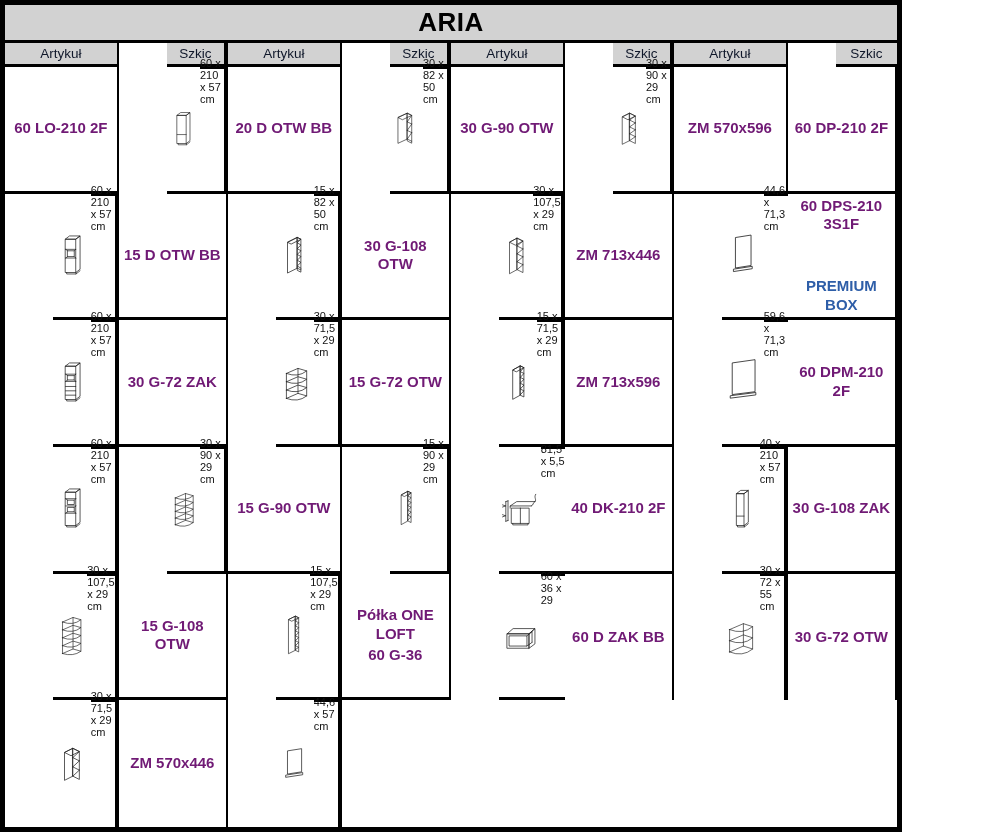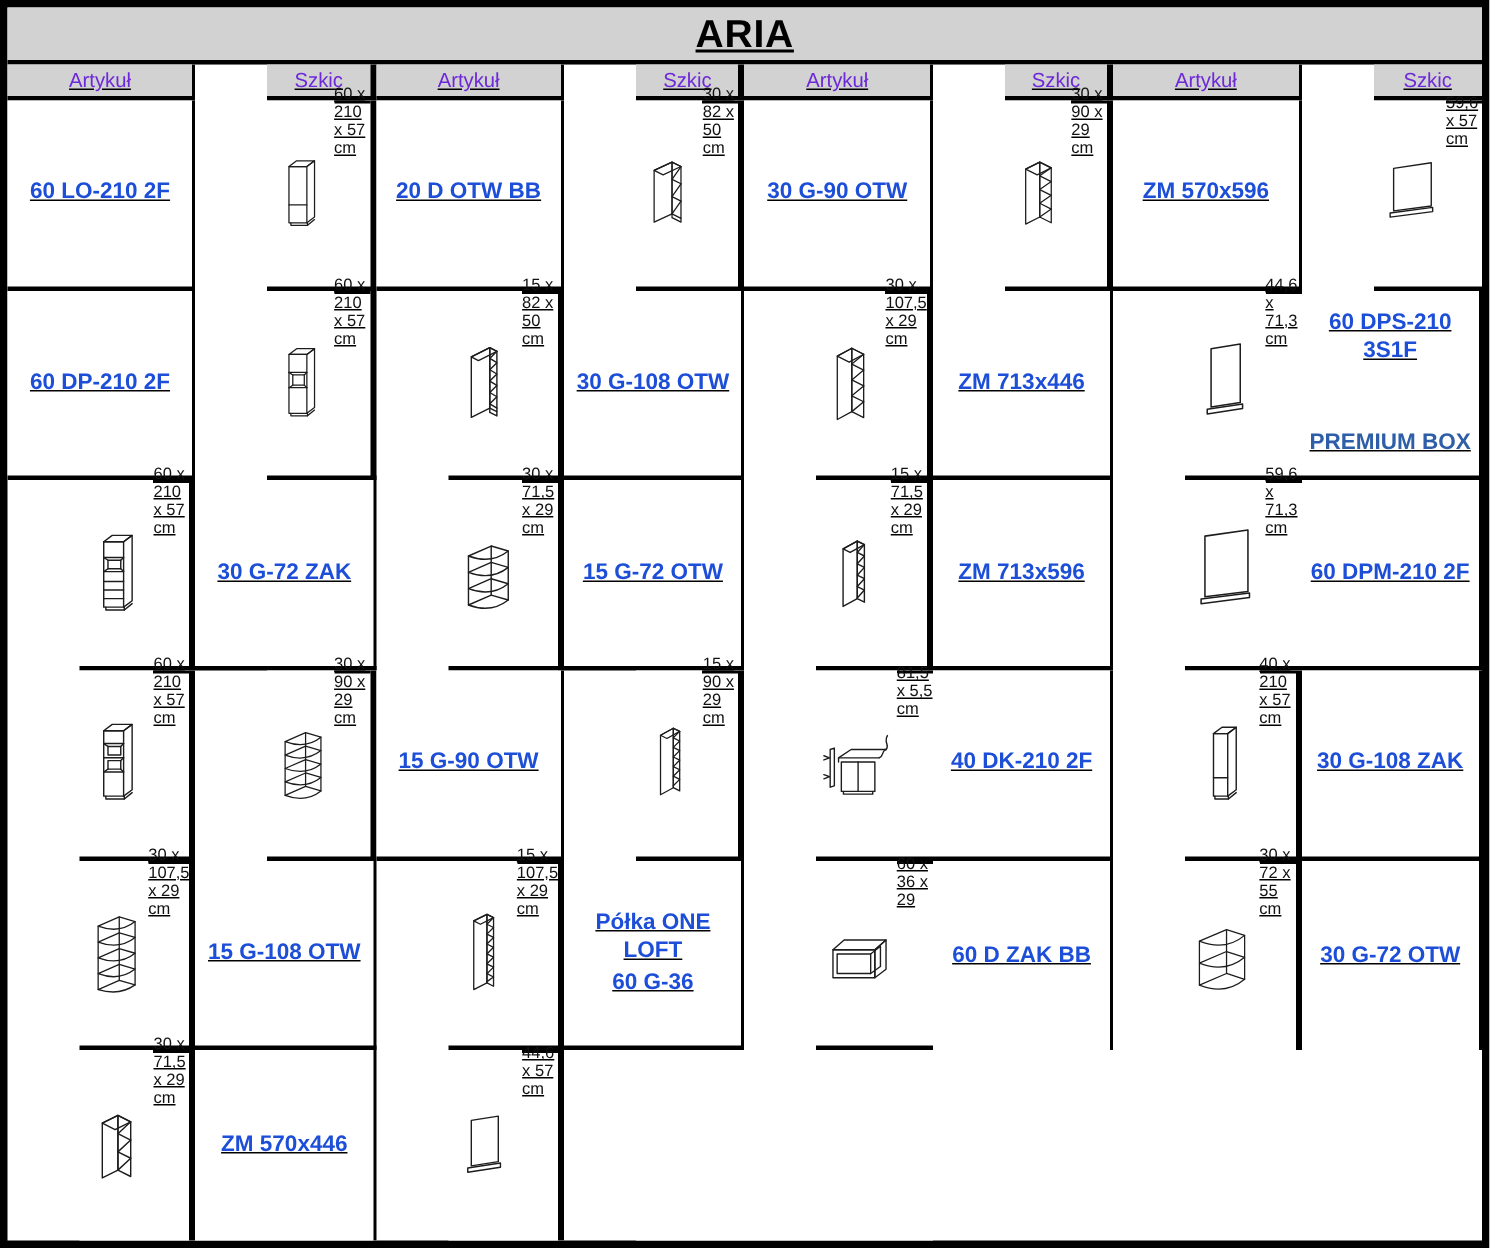--- a/index.html
+++ b/index.html
@@ -1,43 +1,42 @@
 <!DOCTYPE html>
 <html><head>
 <meta charset="utf-8">
 <style>
   html,body { margin:0; padding:0; background:#fff; font-family:"Liberation Sans", sans-serif; }
   .grid {
-    width:993px; height:832px; box-sizing:border-box;
+    width:902px; height:832px; box-sizing:border-box;
     border:5px solid #000; background:#fff;
     display:grid;
     grid-template-columns: 51fr 49fr 51fr 49fr 51fr 49fr 51fr 49fr;
     grid-template-rows: 38px 24px repeat(6, 1fr);
-    text-decoration: underline;
   }
   .title-cell {
     grid-column:1/-1; background:#d2d2d2;
     display:flex; align-items:center; justify-content:center;
     font-size:26px; font-weight:bold; color:#000; letter-spacing:.5px;
     border-bottom:3px solid #000;
   }
   .header-cell {
     background:#d2d2d2; display:flex; align-items:center; justify-content:center;
-    font-size:13.5px; color:#6d28d9;
+    font-size:13.5px; color:#0f172a;
     border-right:2px solid #000; border-bottom:3px solid #000;
   }
   .cell { background:#fff; border-right:2px solid #000; border-bottom:3px solid #000; min-width:0; min-height:0; }
   .pair-end { border-right-width:4px;margin-left:48px; }
   .col-last { border-right:none !important; }
   .row-last { border-bottom:none !important; }
   .artykul-cell {
     display:flex; flex-direction:column; align-items:center; justify-content:center;
     gap:3px; text-align:center; padding:4px;
   }
-  .article-line { font-weight:bold; font-size:15px; color:#1d4ed8; line-height:1.25; }
+  .article-line { font-weight:bold; font-size:15px; color:#701a75; line-height:1.25; }
   .premium-label { font-weight:bold; font-size:15px; line-height:1.25; }
   .szkic-cell { display:flex; flex-direction:row; }
   .sketch-area { flex:1 1 auto; display:flex; align-items:center; justify-content:center; overflow:hidden; }
   .sketch-area svg { height:95px; max-width:96%; }
   .dim-strip {
     height:24px; flex:0 0 24px; border-top:2px solid #000;
     display:flex; align-items:center; justify-content:center;
     font-size:11px; color:#111;
   }
   .empty-cell { grid-column: span 2; }
@@ -104,50 +103,42 @@
             <path d="M52 38.5 L70 47.5 M52 60 L70 69 M52 81.5 L70 90.5"></path>
             <path d="M70 26 L52 38.5 M70 47.5 L52 60 M70 69 L52 81.5 M70 90.5 L52 103"></path>
           </g>
         </svg>
       </div>
       <div class="dim-strip">30 x 90 x 29 cm</div>
     </div>
     <div class="cell artykul-cell">
       <div class="article-line">ZM 570x596</div>
     </div>
-    <div class="cell szkic-cell pair-end col-last">
-      <div class="sketch-area">
-        <svg viewBox="0 0 100 130" preserveAspectRatio="xMidYMid meet">
-          <g fill="none" stroke="#1d1d1d" stroke-width="2" stroke-linejoin="round" stroke-linecap="round">
-            <path d="M26 30 L80 22 V84 L26 91 Z"></path>
-            <path d="M21 94 L82 86 V92 L21 100 Z"></path>
-          </g>
-        </svg>
-      </div>
-      <div class="dim-strip">59,6 x 57 cm</div>
-    </div>
     <div class="cell artykul-cell">
       <div class="article-line">60 DP-210 2F</div>
     </div>
     <div class="cell szkic-cell pair-end">
       <div class="sketch-area">
         <svg viewBox="0 0 100 130" preserveAspectRatio="xMidYMid meet">
           <g fill="none" stroke="#1d1d1d" stroke-width="2" stroke-linejoin="round" stroke-linecap="round">
             <path d="M32 20 L60 20 L72 11 L44 11 Z"></path>
             <path d="M32 20 H60 V112 H32 Z"></path>
             <path d="M60 20 L72 11 V103 L60 112"></path>
             <path d="M32 48 H60 M32 72 H60"></path>
             <path d="M38 52 H56 V68 H38 Z"></path>
             <path d="M32 48 L38 52 M60 48 L56 52 M32 72 L38 68 M60 72 L56 68"></path>
             <path d="M35 112 V116 H61 V112"></path>
             <path d="M61 116 L72 107"></path>
           </g>
         </svg>
       </div>
       <div class="dim-strip">60 x 210 x 57 cm</div>
+    </div>
+    <div class="cell artykul-cell">
+      <div class="article-line">15 D OTW BB</div>
     </div>
     <div class="cell szkic-cell pair-end">
       <div class="sketch-area">
         <svg viewBox="0 0 100 130" preserveAspectRatio="xMidYMid meet">
           <g fill="none" stroke="#1d1d1d" stroke-width="2" stroke-linejoin="round" stroke-linecap="round">
             <path d="M30 28 L56 15 V100 L30 113 Z"></path>
             <path d="M30 28 L56 15 L66 20 L40 33 Z"></path>
             <path d="M56 15 L66 20 V105 L56 100 Z"></path>
             <path d="M66 20 L56 30 L66 36 L56 46 L66 52 L56 62 L66 68 L56 78 L66 84 L56 94 L66 100"></path>
             <path d="M56 100 V106 L66 111 V105"></path>

